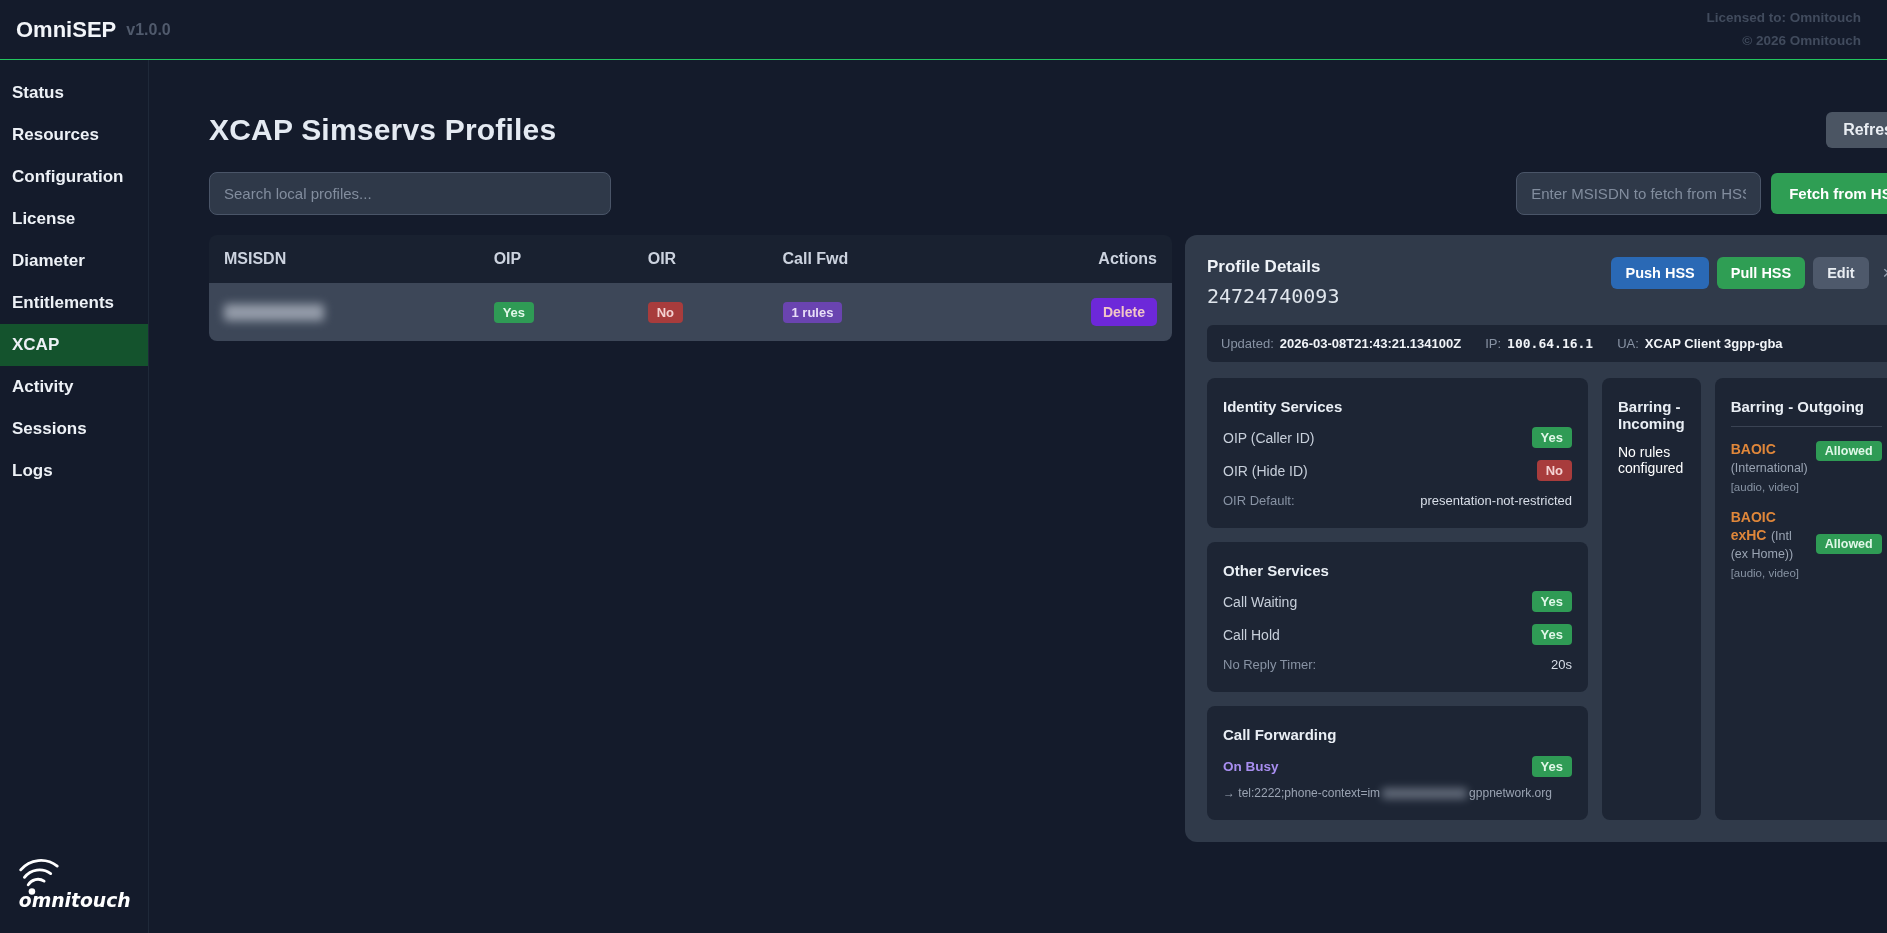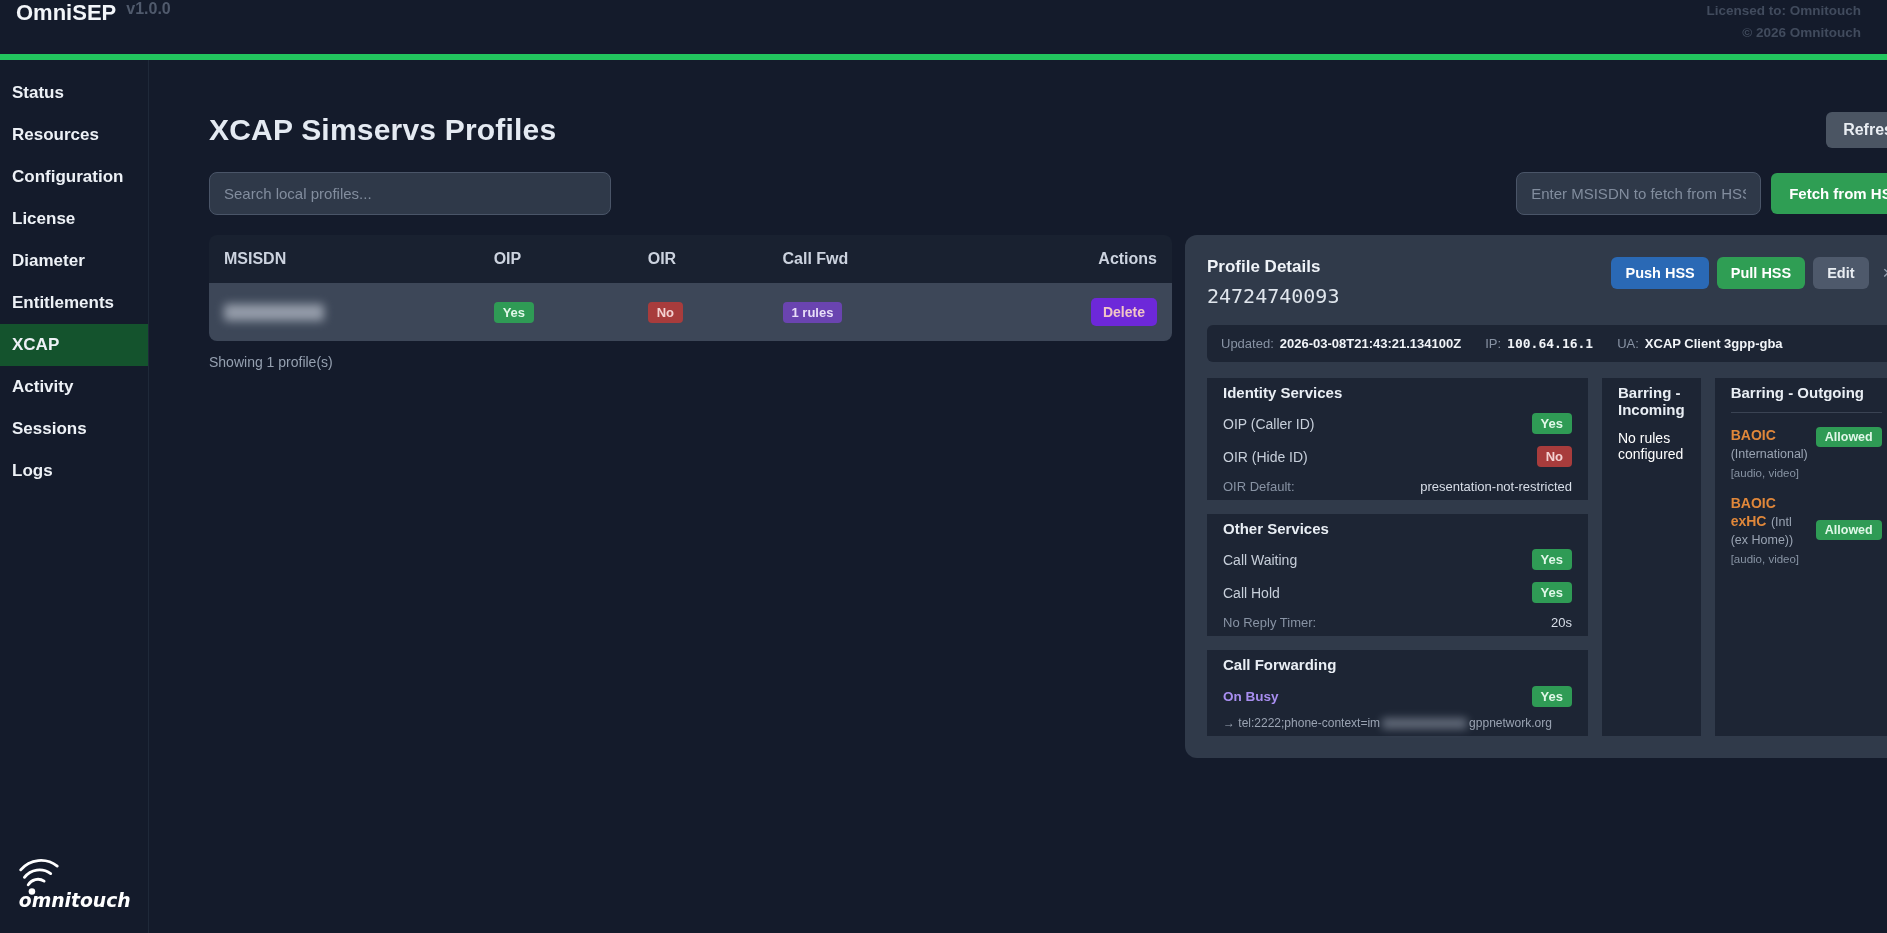--- a/index.html
+++ b/index.html
@@ -4,22 +4,22 @@
 <style>
   * { margin:0; padding:0; box-sizing:border-box; }
   html,body { width:1887px; height:933px; overflow:hidden; }
   body {
     background:#141b2b;
     font-family:"Liberation Sans", sans-serif;
     color:#e4eaf2;
   }
   
   .header {
-    height:60px; display:flex; align-items:flex-start;
-    padding:0 26px 0 16px; border-bottom:6px solid #22c55e;
+    height:60px; display:flex; align-items:center;
+    padding:0 26px 0 16px; border-bottom:1px solid #22c55e;
   }
   .brand { font-size:22px; font-weight:bold; color:#f2f5f9; }
   .version { font-size:16px; color:#505a6c; margin-left:10px; font-weight:600; }
   .license { margin-left:auto; text-align:right; color:#414b5d; font-weight:bold; font-size:13.5px; line-height:1.65; }
   
   .layout { display:flex; height:873px; }
   .sidebar {
     width:155px; border-right:1px solid #1f2939;
     display:flex; flex-direction:column; padding-top:12px;
   }
@@ -83,21 +83,21 @@
     margin-top:17px; background:#1d2534; border-radius:6px; padding:11px 14px;
     display:flex; align-items:baseline; gap:6px; font-size:13px; white-space:nowrap;
   }
   .meta-label { color:#8893a4; }
   .meta-val { color:#f1f4f8; font-weight:600; }
   .meta-mono { font-family:"DejaVu Sans Mono", monospace; font-weight:600; }
   .meta-gap { width:12px; }
   .panel-grid { margin-top:16px; display:flex; gap:14px; }
   .pcol-left { width:381px; display:flex; flex-direction:column; gap:14px; }
   .pcol-right { flex:1; display:flex; flex-direction:row; gap:14px; }
-  .card { background:#1d2534; border-radius:0; padding:6px 16px; }
+  .card { background:#1d2534; border-radius:8px; padding:20px 16px; }
   .card-title { font-size:15px; font-weight:bold; color:#e9eef4; }
   .svc-row { display:flex; justify-content:space-between; align-items:center; margin-top:12px; font-size:14px; color:#c7cfda; }
   .kv-row { display:flex; justify-content:space-between; align-items:center; margin-top:12px; font-size:13px; }
   .kv-label { color:#8893a4; }
   .kv-val { color:#d8dee8; }
   .empty-note { margin-top:12px; font-size:14px; color:#ffffff; }
   .divider { border:none; border-top:1px solid #3a4353; margin:11px 0 13px; }
   .bar-rule { display:flex; justify-content:space-between; gap:8px; margin-bottom:15px; }
   .bar-rule:last-child { margin-bottom:2px; }
   .bar-name { color:#e0873a; font-weight:bold; font-size:14px; }
@@ -180,21 +180,20 @@
           <tbody>
             <tr>
               <td><span class="redact"></span></td>
               <td><span class="badge badge-green">Yes</span></td>
               <td><span class="badge badge-red">No</span></td>
               <td><span class="badge badge-purple">1 rules</span></td>
               <td><button class="btn btn-delete">Delete</button></td>
             </tr>
           </tbody>
         </table>
-        <div class="table-footer">Showing 1 profile(s)</div>
       </div>
 
       <div class="panel">
         <div class="panel-head">
           <div>
             <div class="panel-title">Profile Details</div>
             <div class="panel-msisdn">24724740093</div>
           </div>
           <div class="panel-actions">
             <button class="btn btn-sm btn-blue">Push HSS</button>

